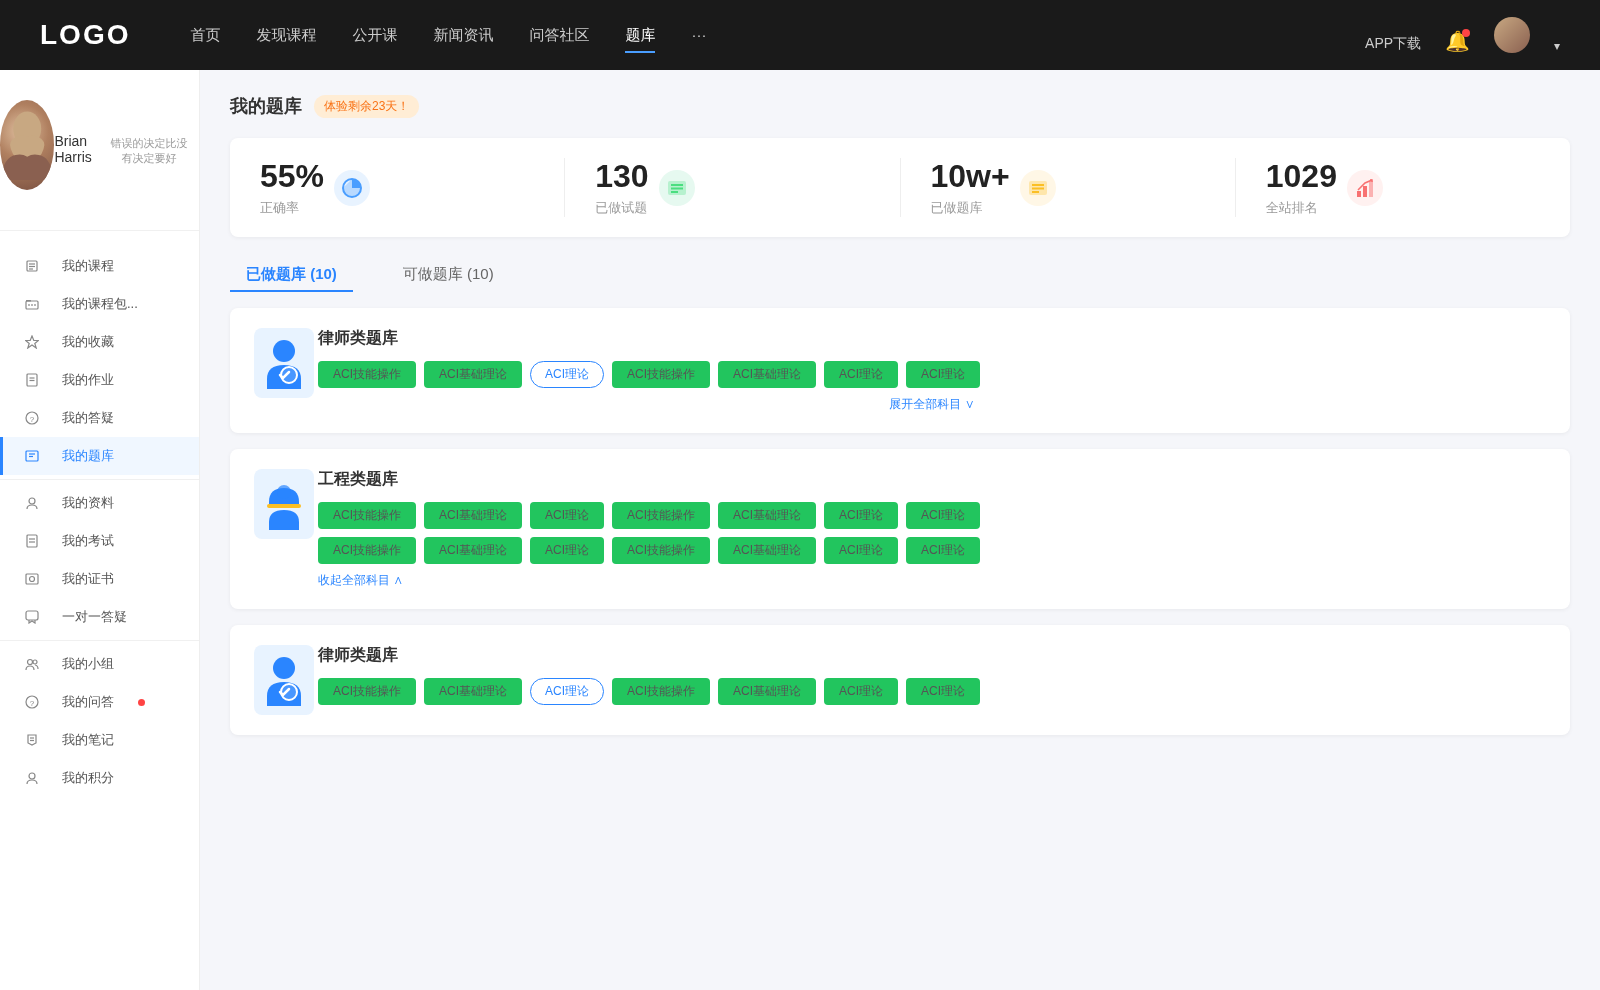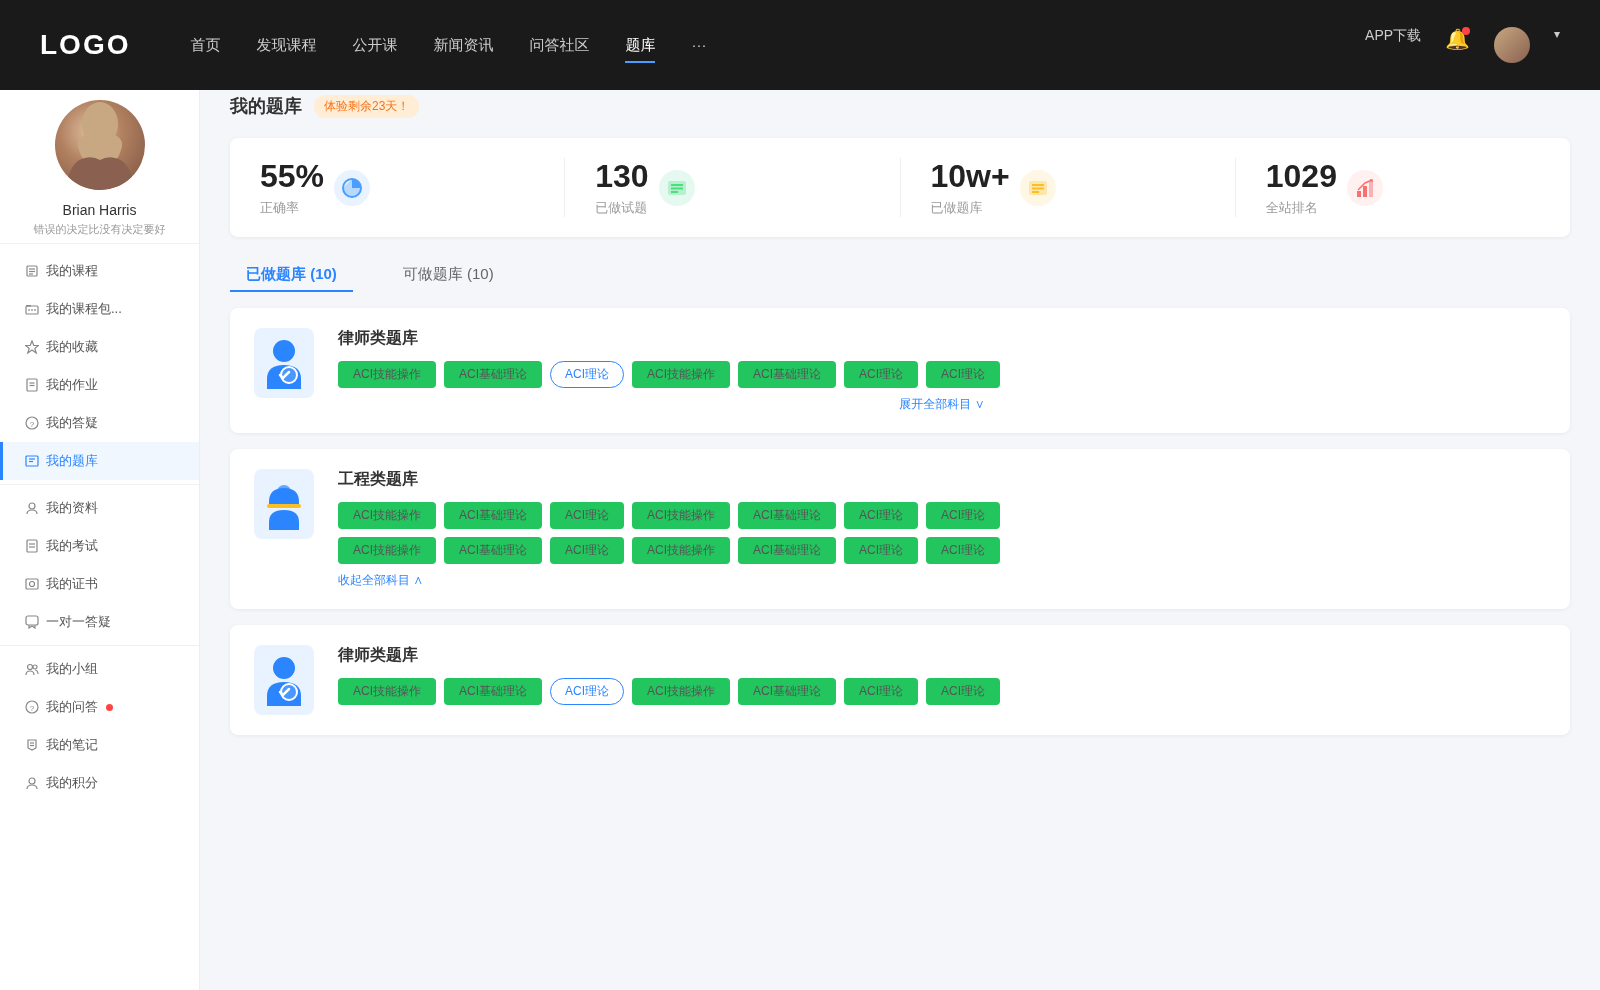--- a/index.html
+++ b/index.html
@@ -1,21 +1,21 @@
 <!DOCTYPE html>
 <html><head>
   <meta charset="utf-8">
   <style>
     * { box-sizing: border-box; margin: 0; padding: 0; }
     body { font-family: -apple-system, BlinkMacSystemFont, "PingFang SC", "Microsoft YaHei", sans-serif; background: #f0f2f5; min-height: 990px; }
 
     
     .navbar {
       background: #1a1a1a;
-      height: 90px;
+      height: 70px;
       display: flex;
       align-items: center;
       padding: 0 40px;
       position: fixed;
       top: 0; left: 0; right: 0;
       z-index: 100;
     }
     .navbar-logo {
       color: white;
       font-size: 28px;
@@ -41,21 +41,21 @@
     .navbar-item.active::after {
       content: '';
       position: absolute;
       bottom: -4px;
       left: 0; right: 0;
       height: 2px;
       background: #4a9eff;
     }
     .navbar-right {
       display: flex;
-      align-items: flex-start;
+      align-items: flex-end;
       gap: 24px;
     }
     .navbar-app-dl {
       color: #ccc;
       font-size: 14px;
       cursor: pointer;
     }
     .navbar-bell {
       color: white;
       font-size: 20px;
@@ -93,25 +93,25 @@
     .sidebar {
       width: 200px;
       background: #fff;
       min-height: 920px;
       flex-shrink: 0;
       padding-top: 30px;
       border-right: 1px solid #eee;
     }
     .sidebar-profile {
       display: flex;
-      flex-direction: column;
+      flex-direction: row;
       align-items: center;
-      padding: 0 0 6px 0;
+      padding: 0 0 28px 0;
       border-bottom: 1px solid #f0f0f0;
-      margin-bottom: 8px;
+      margin-bottom: 16px;
     }
     .profile-avatar {
       width: 90px; height: 90px;
       border-radius: 50%;
       background: linear-gradient(135deg, #c8a882, #8a6050);
       overflow: hidden;
       margin-bottom: 12px;
     }
     .profile-avatar-inner {
       width: 100%; height: 100%;
@@ -126,21 +126,21 @@
     }
     .profile-motto {
       font-size: 11px;
       color: #999;
       text-align: center;
       padding: 0 10px;
     }
     .sidebar-menu-item {
       display: flex;
       align-items: center;
-      gap: 6px;
+      gap: 22px;
       padding: 10px 24px;
       font-size: 13px;
       color: #555;
       cursor: pointer;
       position: relative;
     }
     .sidebar-menu-item.active {
       color: #2a85ff;
       background: #f0f7ff;
     }
@@ -275,21 +275,21 @@
     .qbank-card {
       background: #fff;
       border-radius: 8px;
       padding: 20px 24px;
       margin-bottom: 16px;
       box-shadow: 0 1px 4px rgba(0,0,0,0.06);
     }
     .qbank-header {
       display: flex;
       align-items: flex-start;
-      gap: 24px;
+      gap: 4px;
     }
     .qbank-icon {
       width: 60px; height: 70px;
       background: #e8f3ff;
       border-radius: 8px;
       display: flex;
       align-items: center;
       justify-content: center;
       flex-shrink: 0;
     }

